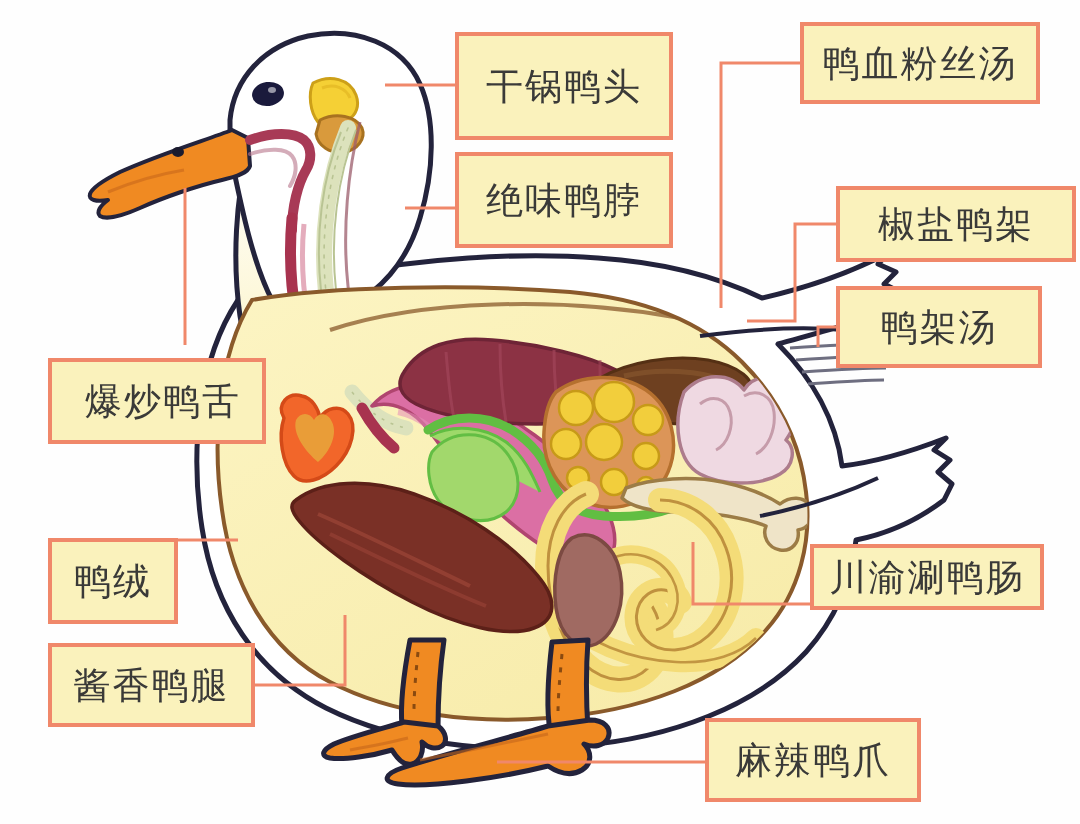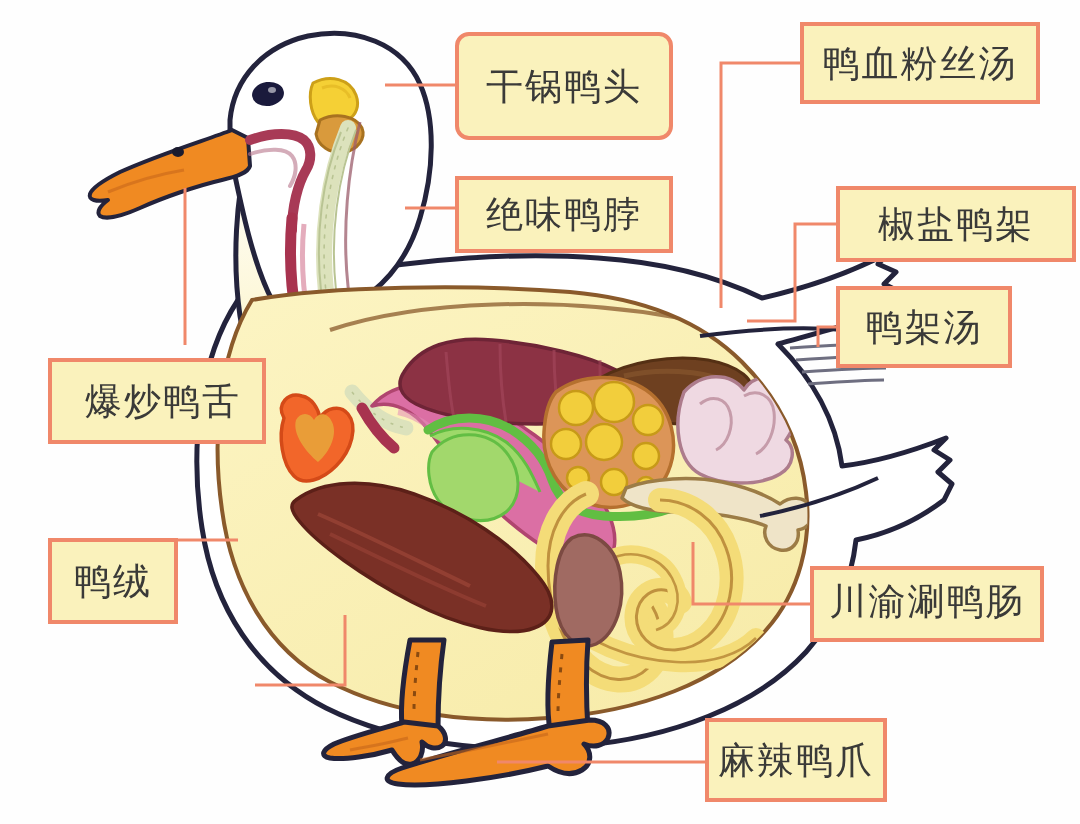--- a/index.html
+++ b/index.html
@@ -250,32 +250,33 @@
       <path d="M 836,224 L 795,224 L 795,321 L 747,321"></path>
       <path d="M 836,327 L 818,327 L 818,347"></path>
       <path d="M 185,188 L 185,345"></path>
       <path d="M 178,540 L 238,540"></path>
       <path d="M 255,685 L 345,685 L 345,615"></path>
       <path d="M 810,604 L 693,604 L 693,542"></path>
       <path d="M 705,762 L 497,762"></path>
     </g>
   </svg>
 
-  <div class="label-box" style="left:455px;top:32px;width:218px;height:108px;border-radius:14px;">干锅鸭头</div>
-
-  <div class="label-box" style="left:455px;top:176px;width:218px;height:77px;">绝味鸭脖</div>
+  <div class="label-box" style="left:455px;top:32px;width:218px;height:108px;">干锅鸭头</div>
+
+  <div class="label-box" style="left:455px;top:152px;width:218px;height:96px;">绝味鸭脖</div>
 
   <div class="label-box" style="left:800px;top:22px;width:240px;height:82px;">鸭血粉丝汤</div>
 
   <div class="label-box" style="left:836px;top:186px;width:240px;height:76px;">椒盐鸭架</div>
 
-  <div class="label-box" style="left:836px;top:286px;width:176px;height:82px;">鸭架汤</div>
+  <div class="label-box" style="left:836px;top:286px;width:206px;height:82px;">鸭架汤</div>
 
   <div class="label-box" style="left:48px;top:358px;width:218px;height:86px;padding-left:12px;">爆炒鸭舌</div>
 
   <div class="label-box" style="left:48px;top:497px;width:130px;height:86px;margin-top:41px;">鸭绒</div>
 
-
-  <div class="label-box" style="left:810px;top:566px;width:234px;height:76px;font-family:Liberation Mono, monospace;">川渝涮鸭肠</div>
-
-  <div class="label-box" style="left:705px;top:718px;width:182px;height:84px;">麻辣鸭爪</div>
+  <div class="label-box" style="left:48px;top:643px;width:207px;height:84px;">酱香鸭腿</div>
+
+  <div class="label-box" style="left:810px;top:544px;width:234px;height:66px;">川渝涮鸭肠</div>
+
+  <div class="label-box" style="left:705px;top:718px;width:216px;height:84px;">麻辣鸭爪</div>
 
 </div>
 
 </body></html>

